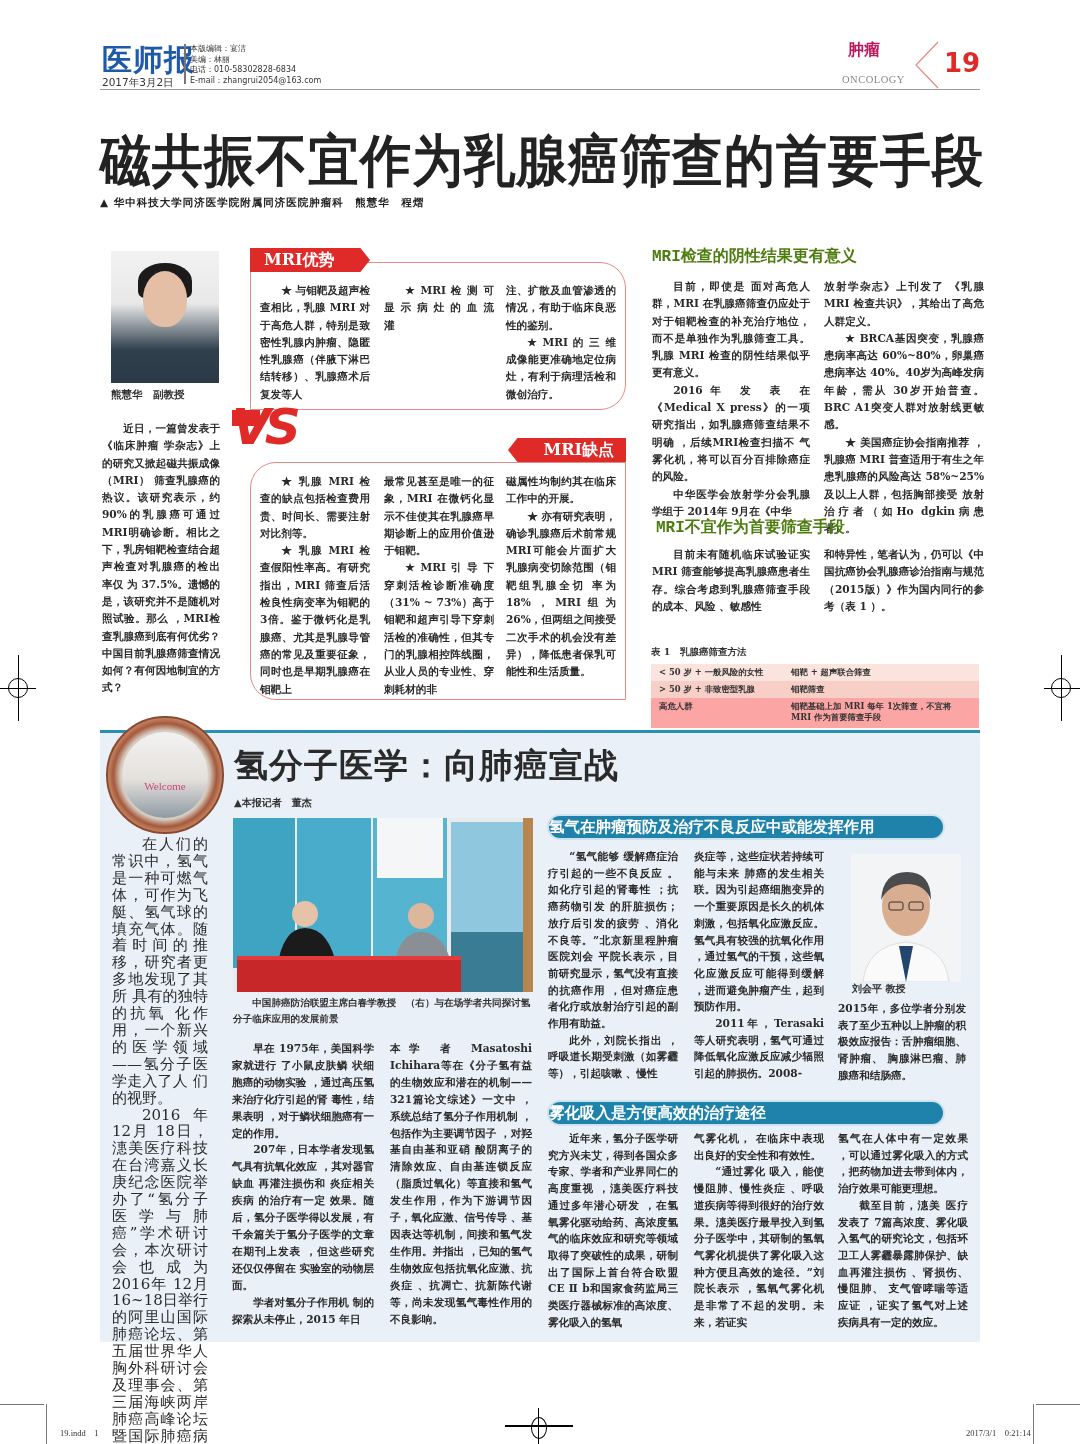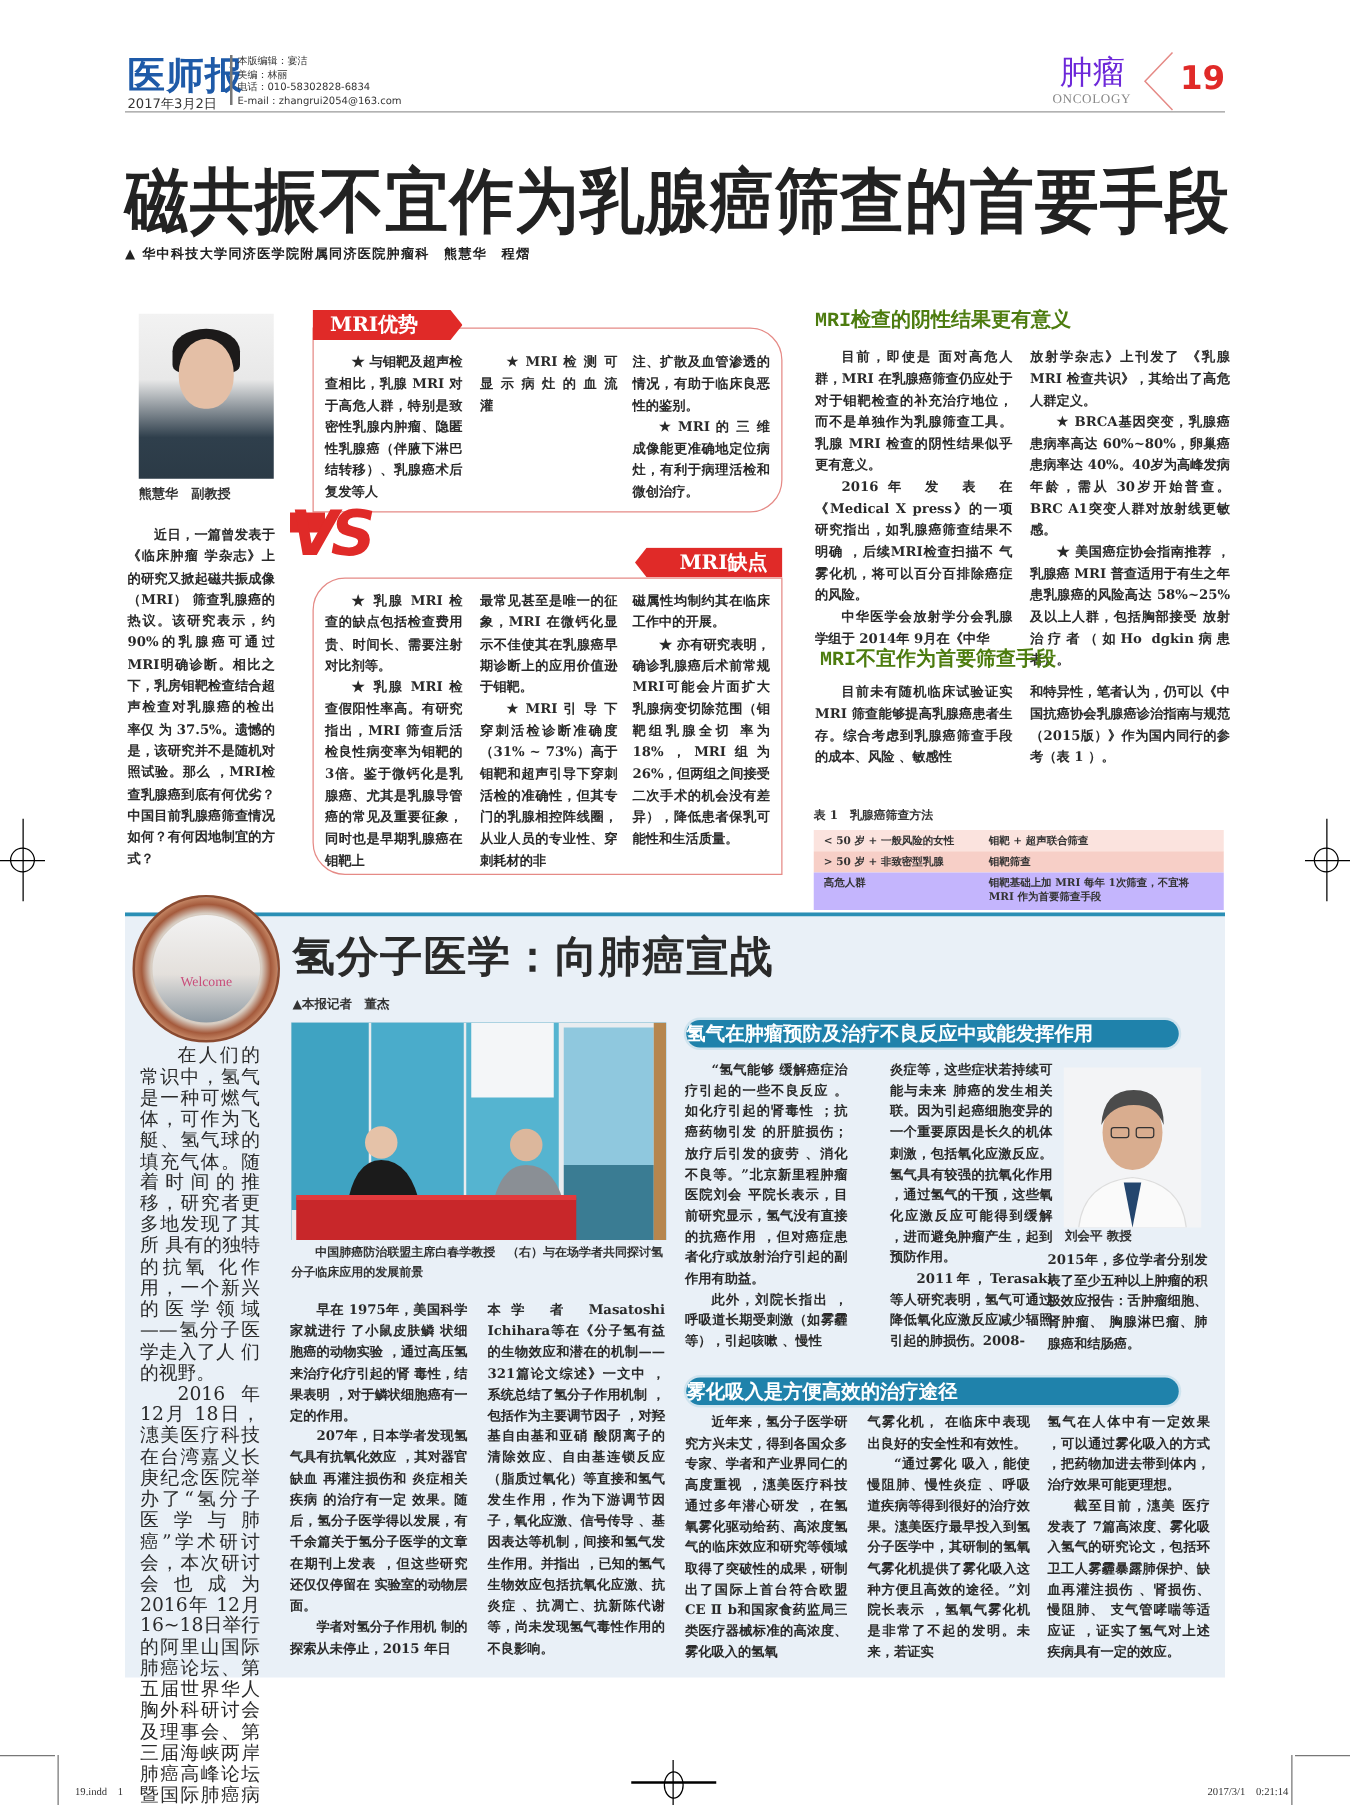--- a/index.html
+++ b/index.html
@@ -8,21 +8,21 @@
 .abs{position:absolute}
 .serif{font-family:"DejaVu Serif","Liberation Serif",serif}
 .sans{font-family:"DejaVu Sans","Liberation Sans",sans-serif}
 p.txt{font-size:10.6px;line-height:17.3px;font-weight:bold;text-align:justify;text-indent:2em;color:#2a2a2a}
 .col{position:absolute}
 
 .logo{left:102px;top:40px;font-size:30px;color:#1e5aa8;font-weight:bold;letter-spacing:1px;font-family:"DejaVu Serif",serif}
 .mdate{left:102px;top:76px;font-size:10.5px;color:#333}
 .vline{left:184px;top:44px;width:2px;height:40px;background:#777}
 .credits{left:190px;top:44px;font-size:8px;line-height:10.5px;color:#333}
-.section{left:848px;top:40px;font-size:26px;color:#6d28d9;font-weight:normal}
+.section{left:848px;top:40px;font-size:16px;color:#be185d;font-weight:bold}
 .oncology{left:842px;top:74px;font-size:10.5px;color:#888;letter-spacing:.5px;font-family:"Liberation Serif",serif}
 .pagenum{left:944px;top:48px;font-size:26px;color:#e02a28;font-weight:bold;font-family:"DejaVu Sans",sans-serif}
 .topline{left:100px;top:89px;width:880px;height:1px;background:#999}
 
 .headline{left:100px;top:124px;font-size:51px;font-weight:bold;color:#222;letter-spacing:1px;font-family:"DejaVu Serif",serif;transform:scaleY(1.1);transform-origin:top left}
 .byline{left:100px;top:196px;font-size:10.5px;font-weight:bold;color:#222;letter-spacing:1px}
 
 .portrait{left:111px;top:251px;width:108px;height:132px;background:linear-gradient(180deg,#f2f2f2 0%,#e8e8e8 40%,#2f3f4c 75%,#2b3a46 100%);overflow:hidden}
 .portrait .face{position:absolute;left:32px;top:20px;width:44px;height:56px;border-radius:50% 50% 46% 46%;background:#e4bfa6}
 .portrait .hair{position:absolute;left:27px;top:12px;width:54px;height:36px;border-radius:50% 50% 20% 20%;background:#1c1a1a}
@@ -144,21 +144,21 @@
 <div class="abs tbl">
   <div class="tcap">表 1　乳腺癌筛查方法</div>
   <div class="trow" style="background:#fbe3de">
     <span class="c1">&lt; 50 岁 + 一般风险的女性</span>
     <span class="c2">钼靶 + 超声联合筛查</span>
   </div>
   <div class="trow" style="background:#f7cfc7">
     <span class="c1">&gt; 50 岁 + 非致密型乳腺</span>
     <span class="c2">钼靶筛查</span>
   </div>
-  <div class="trow" style="background:#c4b5fd;min-height:30px">
+  <div class="trow" style="background:#fca5a5;min-height:30px">
     <span class="c1">高危人群</span>
     <span class="c2">钼靶基础上加 MRI 每年 1次筛查，不宜将 MRI 作为首要筛查手段</span>
   </div>
 </div>
 
 <div class="crop" style="left:0;top:688px;width:36px;height:1px"></div>
 <div class="crop" style="left:18px;top:655px;width:1px;height:66px"></div>
 <div style="position:absolute;left:8px;top:678px;width:20px;height:20px;border:1px solid #000;border-radius:50%"></div>
 <div class="crop" style="left:1044px;top:688px;width:36px;height:1px"></div>
 <div class="crop" style="left:1061px;top:655px;width:1px;height:66px"></div>
@@ -205,21 +205,21 @@
 </div>
 <div class="col" style="left:390px;top:1040px;width:142px">
   <p class="txt" style="line-height:16.9px;text-indent:0">本学 者 Masatoshi Ichihara等在《分子氢有益的生物效应和潜在的机制——321篇论文综述》一文中 ，系统总结了氢分子作用机制 ，包括作为主要调节因子 ，对羟基自由基和亚硝 酸阴离子的 清除效应、自由基连锁反应 （脂质过氧化）等直接和氢气发生作用，作为下游调节因子，氧化应激、信号传导 、基因表达等机制，间接和氢气发生作用。并指出 ，已知的氢气生物效应包括抗氧化应激、抗炎症 、抗凋亡、抗新陈代谢等，尚未发现氢气毒性作用的不良影响。</p>
 </div>
 
 <div class="abs bar" style="left:549px;top:816px;width:394px">氢气在肿瘤预防及治疗不良反应中或能发挥作用</div>
 <div class="col" style="left:548px;top:848px;width:130px">
   <p class="txt" style="line-height:16.7px">“氢气能够 缓解癌症治疗引起的一些不良反应 。如化疗引起的肾毒性 ；抗癌药物引发 的肝脏损伤；放疗后引发的疲劳 、消化不良等。”北京新里程肿瘤医院刘会 平院长表示，目前研究显示，氢气没有直接的抗癌作用 ，但对癌症患者化疗或放射治疗引起的副作用有助益。</p>
   <p class="txt" style="line-height:16.7px">此外，刘院长指出 ，呼吸道长期受刺激（如雾霾等），引起咳嗽 、慢性</p>
 </div>
-<div class="col" style="left:712px;top:848px;width:130px">
+<div class="col" style="left:694px;top:848px;width:130px">
   <p class="txt" style="line-height:16.7px;text-indent:0">炎症等，这些症状若持续可能与未来 肺癌的发生相关联。因为引起癌细胞变异的一个重要原因是长久的机体刺激，包括氧化应激反应。氢气具有较强的抗氧化作用 ，通过氢气的干预，这些氧化应激反应可能得到缓解 ，进而避免肿瘤产生，起到预防作用。</p>
   <p class="txt" style="line-height:16.7px">2011年，Terasaki等人研究表明，氢气可通过降低氧化应激反应减少辐照引起的肺损伤。2008-</p>
 </div>
 <div class="abs doc">
   <svg width="110" height="128" viewBox="0 0 110 128">
     <rect width="110" height="128" fill="#f3f4f6"></rect>
     <path d="M12 128 Q16 92 55 88 Q94 92 98 128 Z" fill="#fafafa" stroke="#ddd"></path>
     <path d="M48 92 L55 128 L62 92 Z" fill="#24466e"></path>
     <ellipse cx="55" cy="52" rx="24" ry="30" fill="#d9ad8f"></ellipse>
     <path d="M30 46 Q32 18 56 18 Q80 18 80 46 Q74 30 56 30 Q38 30 30 46 Z" fill="#4b4b4b"></path>

